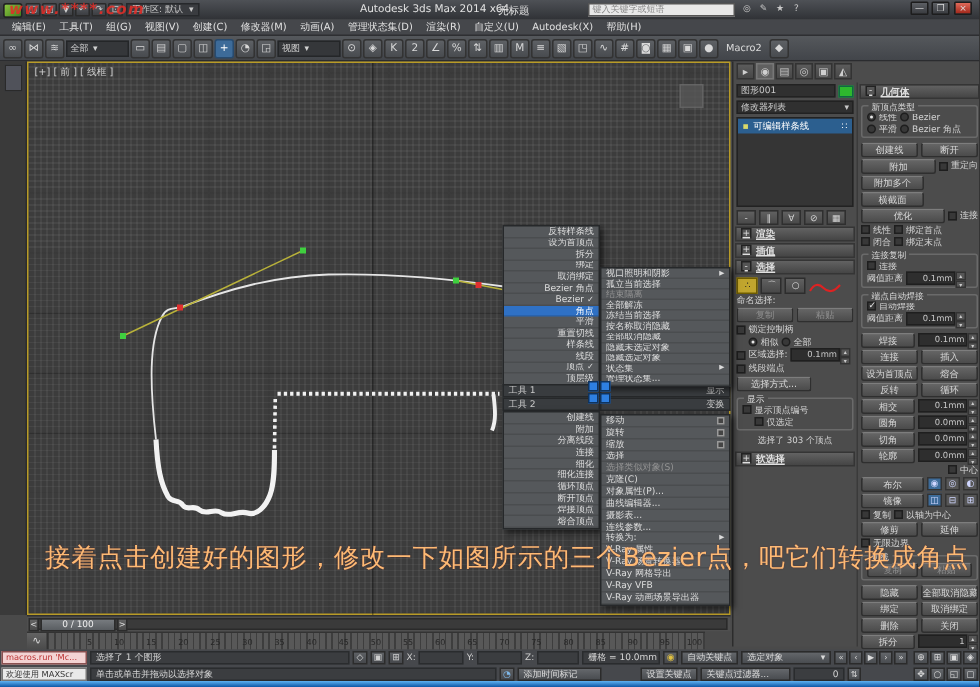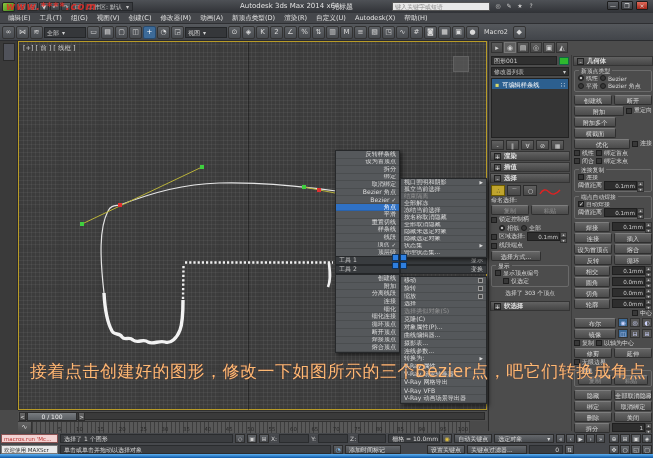--- a/index.html
+++ b/index.html
@@ -66,21 +66,21 @@
   .fld{background:#303030;border:1px solid #222;color:#c9c9c9;font-size:6px;line-height:8px;padding:0 2px;white-space:nowrap;overflow:hidden;}
   .lbl6{font-size:6px;color:#d4d4d4;white-space:nowrap;overflow:hidden;}
   .cb{flex:0 0 6px;width:6px;height:6px;background:#383838;border:1px solid #1e1e1e;position:relative;}
   .cb.on:after{content:"✓";position:absolute;left:0;top:-2px;font-size:6px;color:#e8e8e8;}
   .rd{flex:0 0 6px;width:6px;height:6px;border-radius:50%;background:#383838;border:1px solid #1e1e1e;position:relative;}
   .rd.on:after{content:"";position:absolute;left:1px;top:1px;width:2px;height:2px;border-radius:50%;background:#e8e8e8;}
   .spin{display:flex;flex:0 0 40px;height:9px;}
   .spin .sv{flex:1;background:#2e2e2e;border:1px solid #1f1f1f;color:#c9c9c9;font-size:5.6px;text-align:right;padding:0 1px;line-height:8px;}
   .spin .ud{width:7px;display:flex;flex-direction:column;}
   .spin .ud i{flex:1;font-style:normal;font-size:4px;line-height:3.5px;color:#ccc;background:#565656;border:1px solid #333;text-align:center;}
-  .rh{height:10px;background:linear-gradient(#626262,#454545);border:1px solid #353535;display:flex;align-items:center;font-size:6.4px;font-weight:bold;color:#e0e0e0;padding:0 3px;gap:3px;margin:1px 1px 0 1px;}
+  .rh{height:10px;background:linear-gradient(#626262,#454545);border:1px solid #353535;display:flex;align-items:flex-start;font-size:6.4px;font-weight:bold;color:#e0e0e0;padding:0 3px;gap:3px;margin:1px 1px 0 1px;text-decoration:underline;}
   .rh .pm{width:7px;height:7px;flex:0 0 7px;border:1px solid #222;background:#555;font-size:6px;line-height:5px;text-align:center;font-weight:normal;}
   .grp{border:1px solid #6a6a6a;border-radius:2px;margin:4px 2px 2px 2px;position:relative;padding:3px 1px 1px 1px;}
   .grp .gt{position:absolute;top:-4px;left:4px;background:#4c4c4c;padding:0 2px;font-size:5.8px;color:#dadada;}
   #stack{height:60px;background:#353535;border:1px solid #222;margin:1px 2px;overflow:hidden;}
   #stackrow{height:10px;background:#2c5f8f;color:#fff;font-size:6.2px;line-height:9px;padding:0 3px;display:flex;gap:3px;align-items:center;}
   .stb{width:13px;height:10px;background:linear-gradient(#616161,#494949);border:1px solid #2f2f2f;color:#d5d5d5;font-size:6px;line-height:9px;text-align:center;}
   .soico{width:14px;height:11px;background:linear-gradient(#606060,#484848);border:1px solid #2d2d2d;color:#ddd;font-size:6px;line-height:10px;text-align:center;letter-spacing:-1px;}
   .soico.active{background:#c0a52e;color:#222;border-color:#6e5c00;}
   .mi{flex:0 0 10px;width:10px;height:9px;background:#565656;border:1px solid #333;color:#cfd6ff;font-size:6px;line-height:8px;text-align:center;}
   .mi.on{background:#3d6b99;}
@@ -141,21 +141,21 @@
   <div class="abs" id="watermark">www.****.com</div>
 
   <div class="abs" id="menubar">
       <div class="mitem"><span class="lbl">编辑(E)</span></div>
       <div class="mitem"><span class="lbl">工具(T)</span></div>
       <div class="mitem"><span class="lbl">组(G)</span></div>
       <div class="mitem"><span class="lbl">视图(V)</span></div>
       <div class="mitem"><span class="lbl">创建(C)</span></div>
       <div class="mitem"><span class="lbl">修改器(M)</span></div>
       <div class="mitem"><span class="lbl">动画(A)</span></div>
-      <div class="mitem"><span class="lbl">新顶点类型(D)</span></div>
+      <div class="mitem"><span class="lbl">管理状态集(D)</span></div>
       <div class="mitem"><span class="lbl">渲染(R)</span></div>
       <div class="mitem"><span class="lbl">自定义(U)</span></div>
       <div class="mitem"><span class="lbl">Autodesk(X)</span></div>
       <div class="mitem"><span class="lbl">帮助(H)</span></div>
     </div>
 
   <div class="abs" id="toolbar">
     <span style="display:flex;gap:1px;">
         <div class="ticon"><span class="lbl">∞</span></div>
         <div class="ticon"><span class="lbl">⋈</span></div>

